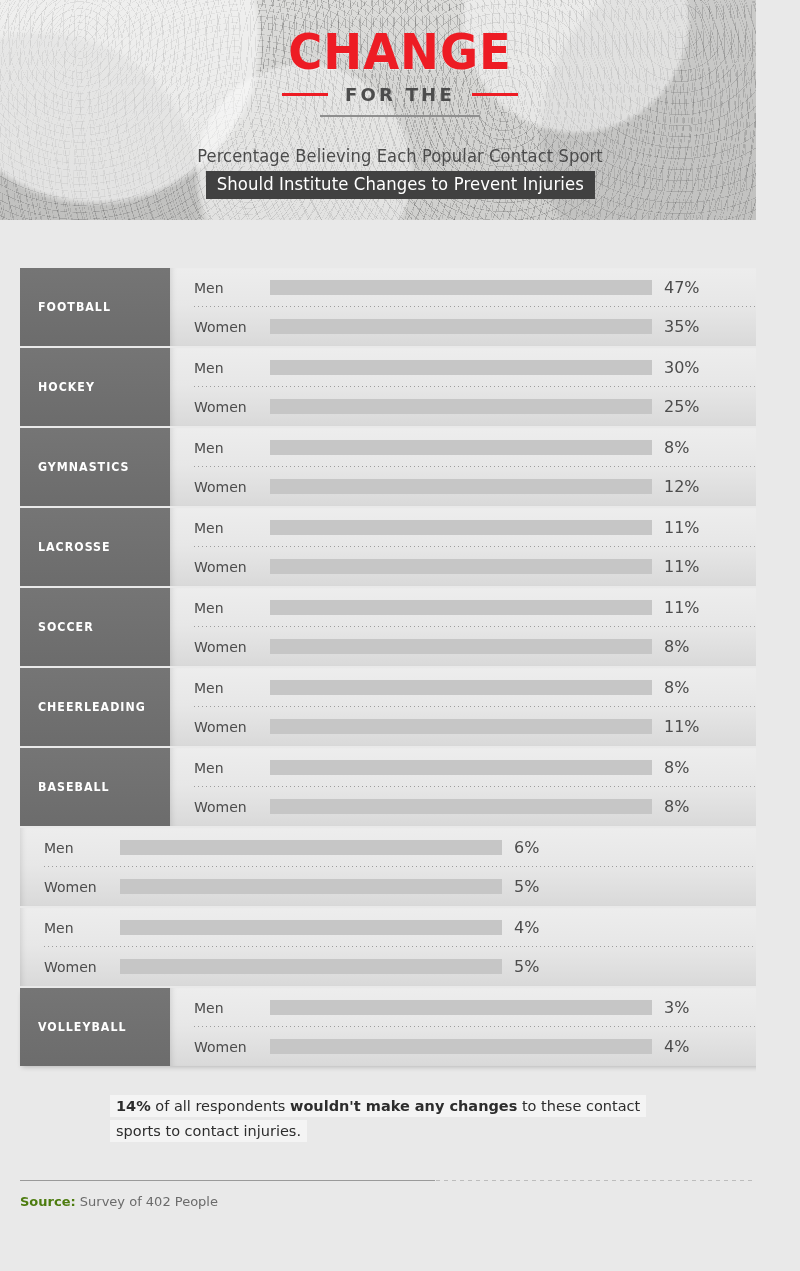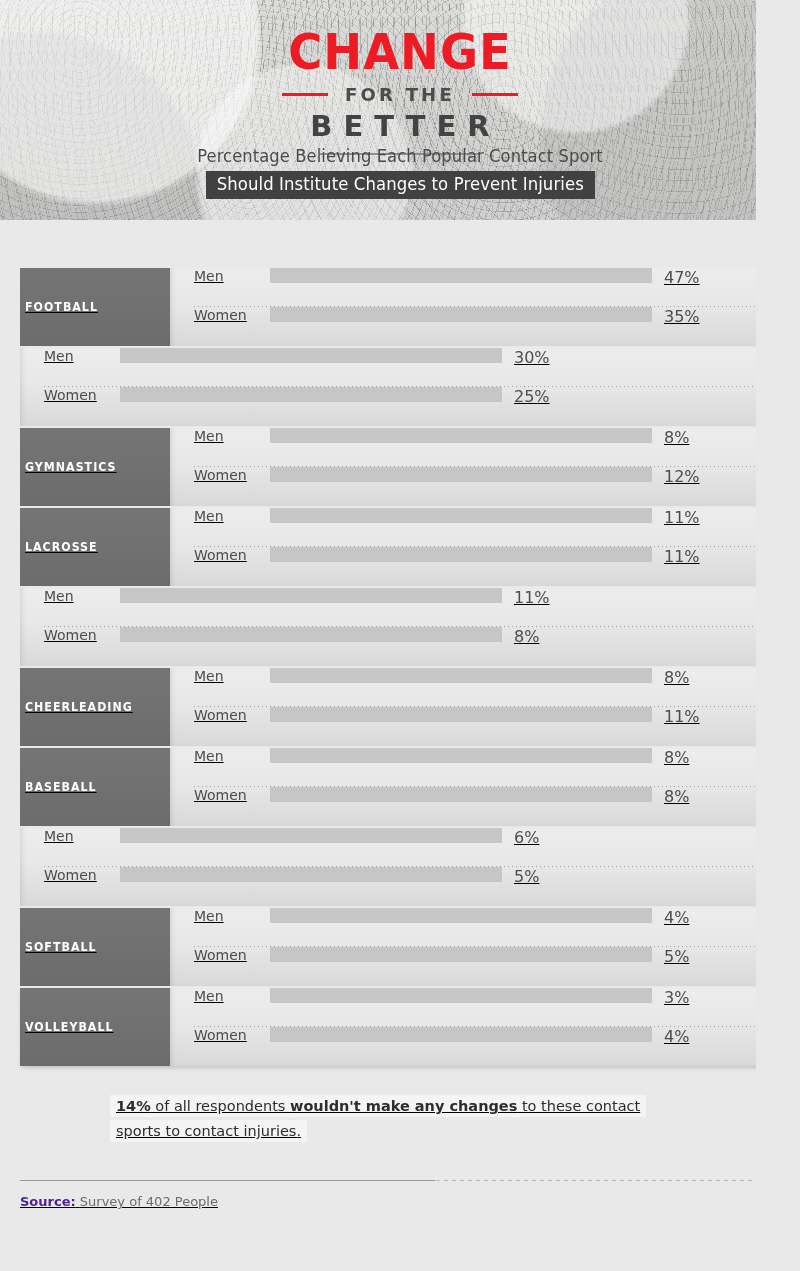--- a/index.html
+++ b/index.html
@@ -10,21 +10,20 @@
     background: #e9e9e9;
     font-family: "Liberation Sans", sans-serif;
   }
 
   #page {
     position: relative;
     width: 756px;
     height: 1271px;
     overflow: hidden;
     background: #e9e9e9;
-    text-decoration: underline;
   }
 
   
   .header {
     position: relative;
     width: 800px;
     height: 220px;
     background-color: #d5d5d3;
     background-image:
       radial-gradient(circle at 12% 18%, rgba(255,255,255,.55) 0 22%, transparent 23%),
@@ -154,21 +153,21 @@
     margin-bottom: 2px;
   }
   .grp:last-of-type { margin-bottom: 0; box-shadow: 0 3px 5px -2px rgba(0,0,0,.22); }
 
   .sport-cell {
     width: 150px;
     flex: 0 0 150px;
     background: linear-gradient(180deg, #757575 0%, #6c6c6c 100%);
     display: flex;
     align-items: center;
-    padding-left: 5px;
+    padding-left: 18px;
   }
   .sport-name {
     font-family: "DejaVu Sans", sans-serif;
     font-size: 12px;
     font-weight: bold;
     letter-spacing: 1.1px;
     color: #ffffff;
     transform: scaleX(.92);
     transform-origin: left center;
   }
@@ -176,20 +175,21 @@
   .rows-cell {
     flex: 1 1 auto;
     background: linear-gradient(180deg, #ededed 0%, #e7e7e7 48%, #d9d9d9 100%);
     position: relative;
     box-shadow: inset 6px 0 7px -6px rgba(0,0,0,.16);
   }
 
   .srow {
     height: 39px;
     display: flex;
+    align-items: center;
     position: relative;
   }
   .srow + .srow::before {
     content: "";
     position: absolute;
     left: 24px; right: 10px; top: -1px;
     height: 1px;
     background-image: linear-gradient(90deg, #9d9d9d 0 1px, transparent 1px 4px);
     background-size: 4px 1px;
     background-repeat: repeat-x;
@@ -251,36 +251,35 @@
     background-image:
       linear-gradient(90deg, #9a9a9a 0, #9a9a9a 415px, transparent 415px),
       repeating-linear-gradient(90deg, #bdbdbd 0 4px, transparent 4px 8px);
   }
   .source {
     margin-top: 13px;
     font-family: "DejaVu Sans", sans-serif;
     font-size: 13px;
     color: #6b6b6b;
   }
-  .source b { color: #4c1d95; font-weight: bold; }
+  .source b { color: #4d7c0f; font-weight: bold; }
 </style>
 </head>
 <body>
 
 <div id="page">
 
   <div class="header">
     <div class="logo-block">
       <div class="logo-change">CHANGE</div>
       <div class="logo-mid">
         <span class="rule"></span>
         <span class="logo-forthe">FOR THE</span>
         <span class="rule"></span>
       </div>
-      <div class="logo-better">BETTER</div>
       <div class="logo-underline"></div>
     </div>
     <div class="subtitle-1">Percentage Believing Each Popular Contact Sport</div>
     <div class="subtitle-2-wrap">
       <span class="subtitle-2">Should Institute Changes to Prevent Injuries</span>
     </div>
   </div>
 
 
   <div class="chart-panel">
@@ -296,20 +295,23 @@
               <span class="pct">47%</span>
             </div>
             <div class="srow">
               <span class="gender">Women</span>
               <span class="track"><span class="fill women" style="width:231px"></span></span>
               <span class="pct">35%</span>
             </div>
           </div>
         </div>
         <div class="grp">
+          <div class="sport-cell">
+            <span class="sport-name">HOCKEY</span>
+          </div>
           <div class="rows-cell">
             <div class="srow">
               <span class="gender">Men</span>
               <span class="track"><span class="fill men" style="width:196px"></span></span>
               <span class="pct">30%</span>
             </div>
             <div class="srow">
               <span class="gender">Women</span>
               <span class="track"><span class="fill women" style="width:165px"></span></span>
               <span class="pct">25%</span>
@@ -344,20 +346,23 @@
               <span class="pct">11%</span>
             </div>
             <div class="srow">
               <span class="gender">Women</span>
               <span class="track"><span class="fill women" style="width:72px"></span></span>
               <span class="pct">11%</span>
             </div>
           </div>
         </div>
         <div class="grp">
+          <div class="sport-cell">
+            <span class="sport-name">SOCCER</span>
+          </div>
           <div class="rows-cell">
             <div class="srow">
               <span class="gender">Men</span>
               <span class="track"><span class="fill men" style="width:72px"></span></span>
               <span class="pct">11%</span>
             </div>
             <div class="srow">
               <span class="gender">Women</span>
               <span class="track"><span class="fill women" style="width:53px"></span></span>
               <span class="pct">8%</span>
@@ -406,23 +411,20 @@
               <span class="pct">6%</span>
             </div>
             <div class="srow">
               <span class="gender">Women</span>
               <span class="track"><span class="fill women" style="width:34px"></span></span>
               <span class="pct">5%</span>
             </div>
           </div>
         </div>
         <div class="grp">
-          <div class="sport-cell">
-            <span class="sport-name">SOFTBALL</span>
-          </div>
           <div class="rows-cell">
             <div class="srow">
               <span class="gender">Men</span>
               <span class="track"><span class="fill men" style="width:28px"></span></span>
               <span class="pct">4%</span>
             </div>
             <div class="srow">
               <span class="gender">Women</span>
               <span class="track"><span class="fill women" style="width:34px"></span></span>
               <span class="pct">5%</span>

